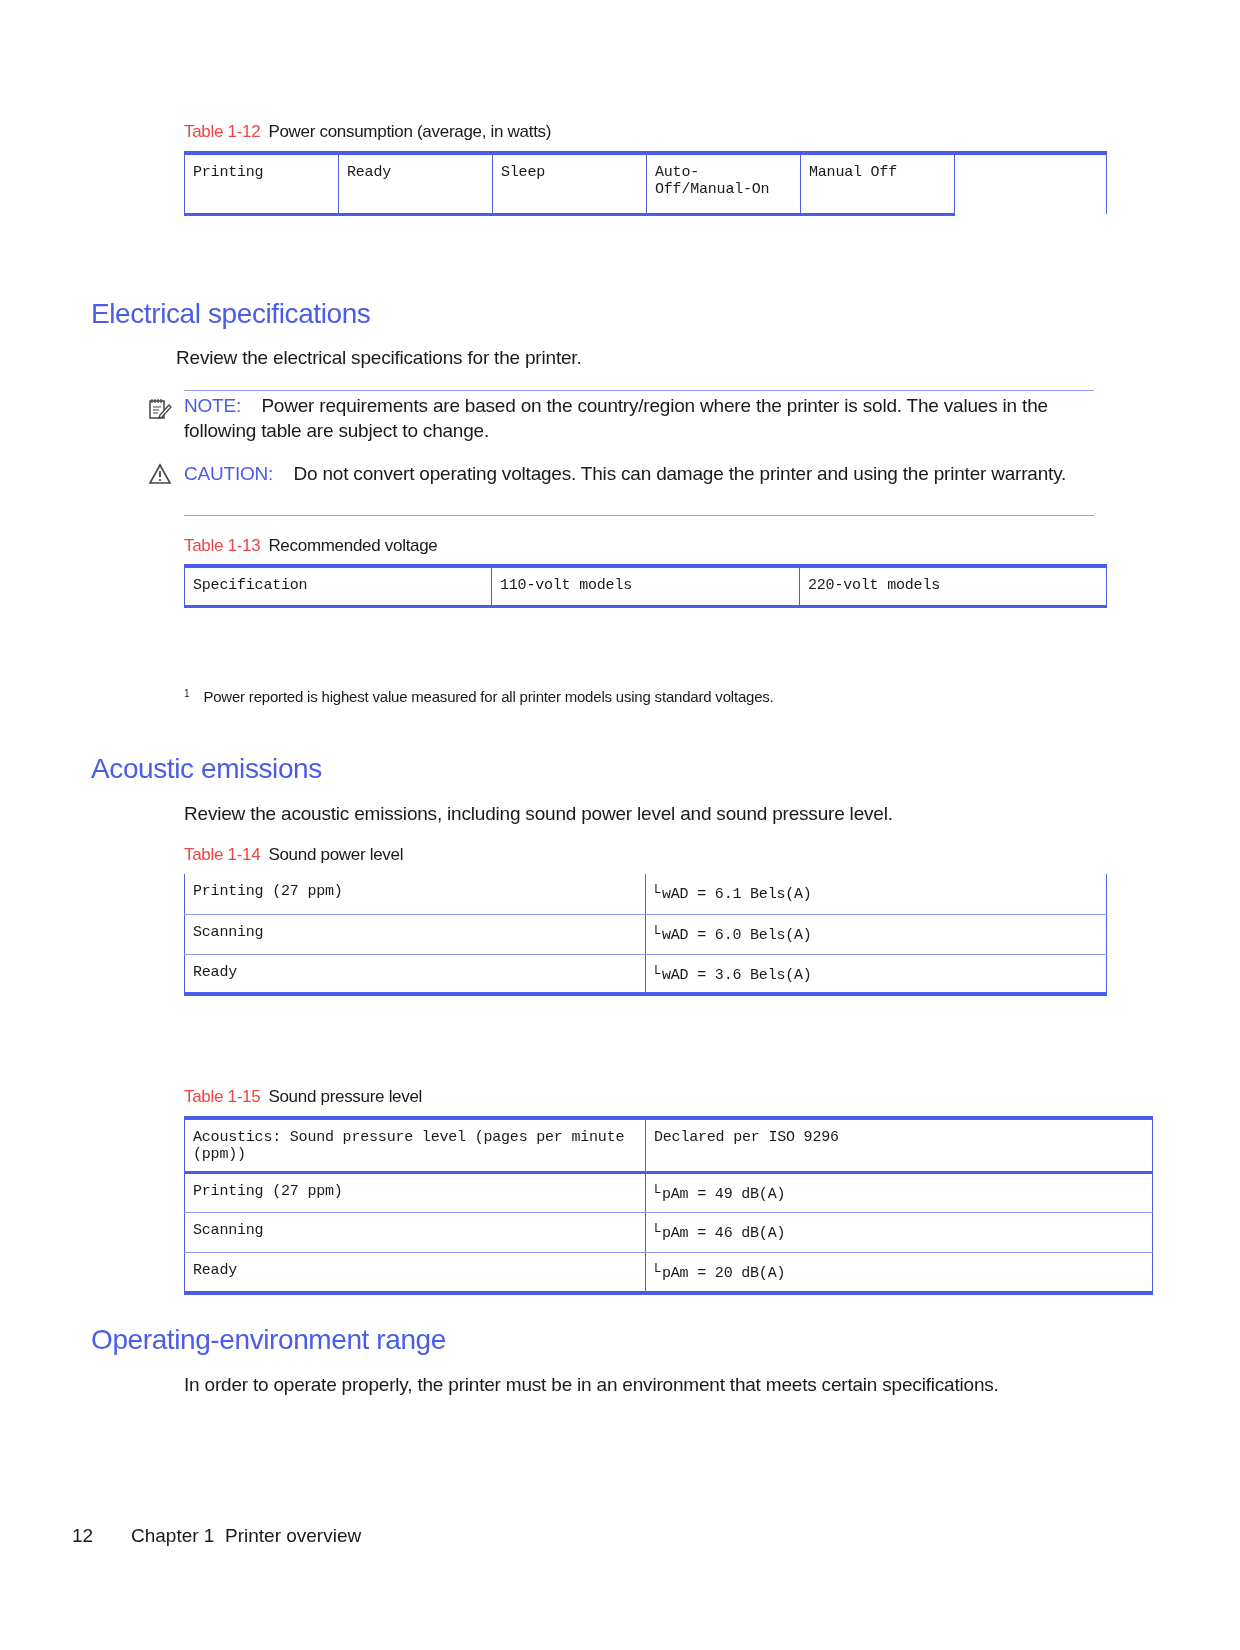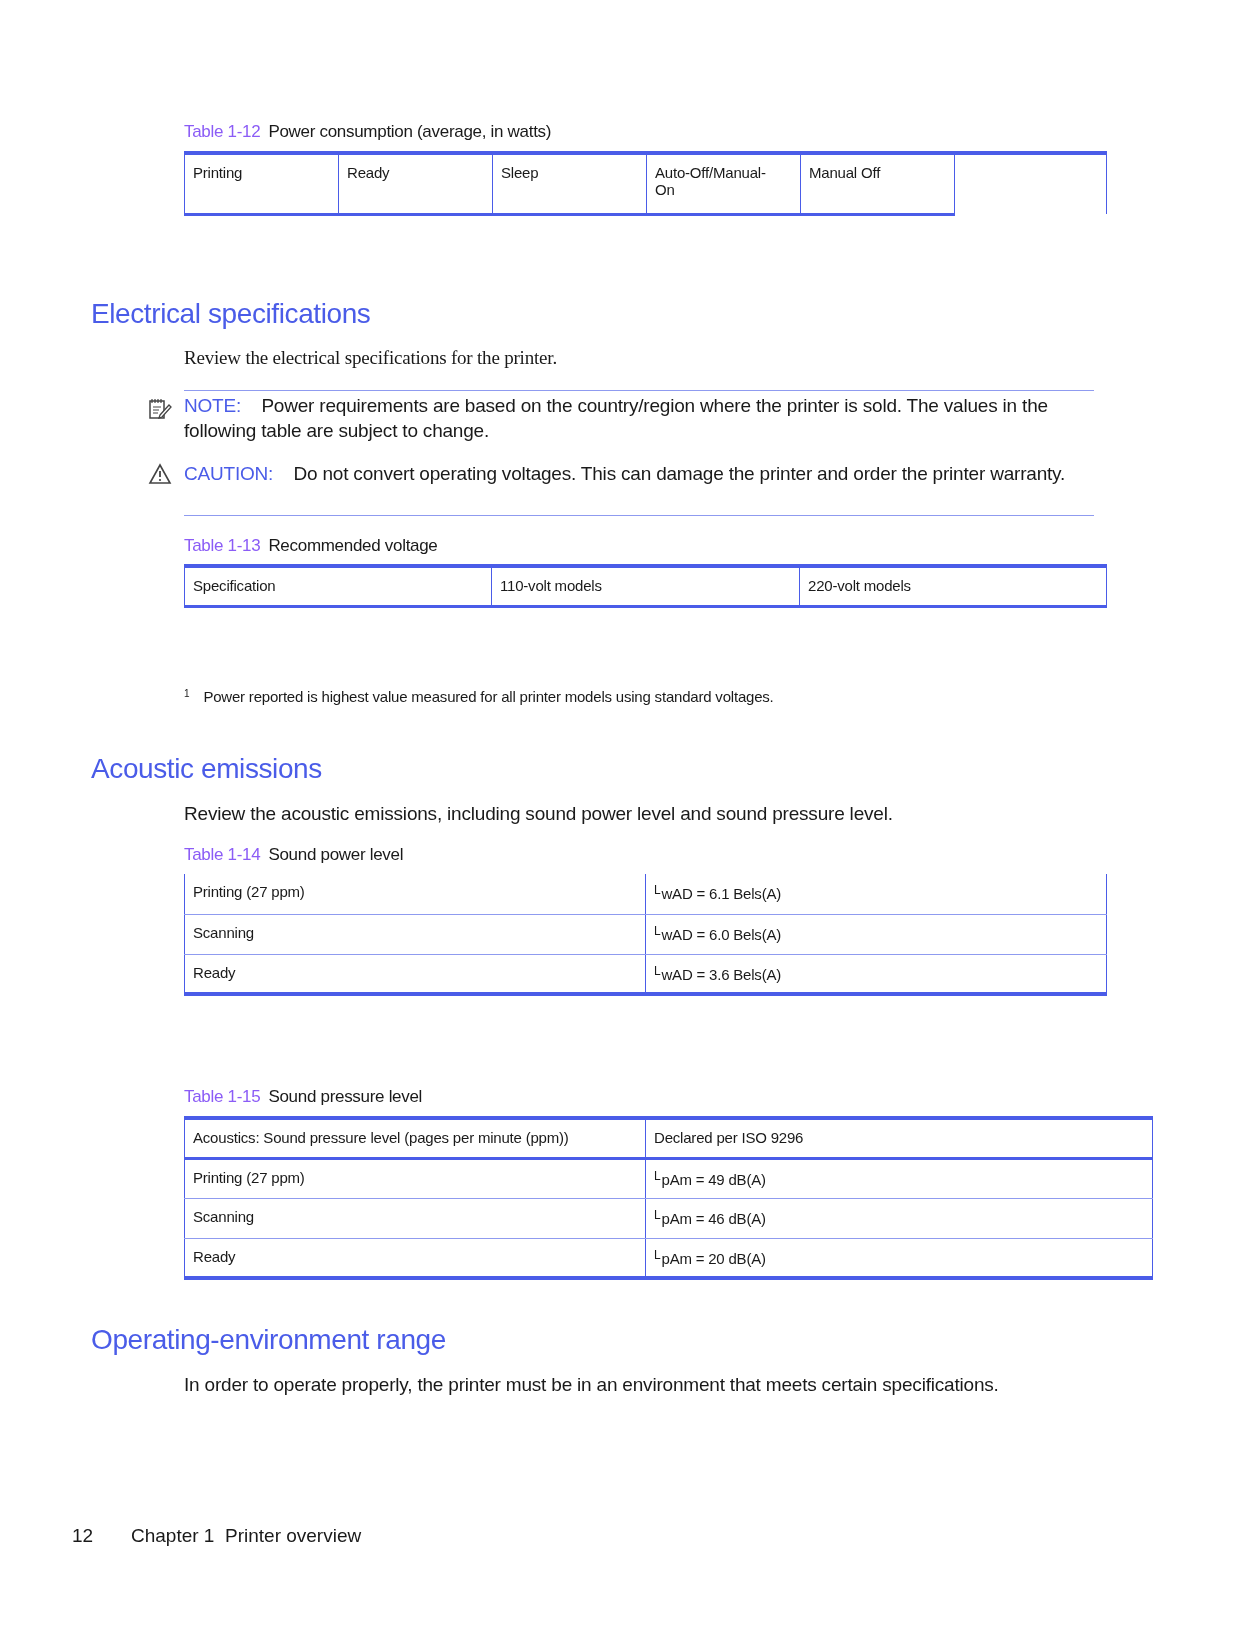--- a/index.html
+++ b/index.html
@@ -1,24 +1,24 @@
 <!DOCTYPE html>
 <html><head>
 <meta charset="utf-8">
 <style>
   html, body { margin:0; padding:0; background:#ffffff; }
   body { width:1240px; height:1650px; position:relative; overflow:hidden;
          font-family:"Liberation Sans", sans-serif; color:#1a1a1a; }
   .abs { position:absolute; }
   .caption { font-size:17px; letter-spacing:-0.3px; }
-  .caption .num { color:#8b5cf6; margin-right:8px;text-align:center; }
+  .caption .num { color:#ef4444; margin-right:8px;text-align:center; }
   .h1 { font-size:28px; color:#4a5ce8; letter-spacing:-0.4px; }
   .para { font-size:19px; letter-spacing:-0.2px; line-height:25px; }
   .blue { color:#4a5ce8; }
-  table.spec { position:absolute; border-collapse:collapse; font-size:15px; letter-spacing:-0.2px; }
+  table.spec { position:absolute; border-collapse:collapse; font-size:15px; letter-spacing:-0.2px;font-family:Liberation Mono, monospace; }
   table.spec td { border-left:1px solid #4a5ce8; border-right:1px solid #4a5ce8;
                   vertical-align:top; padding:9px 8px 8px 8px; }
   table.spec tr.head td { border-top:4px solid #4a5ce8; border-bottom:3px solid #4a5ce8; }
   table.spec tr.row td { border-bottom:1px solid #8f9bf0; }
   table.spec tr.last td { border-bottom:4px solid #4a5ce8; }
   .sub { font-size:11px; vertical-align:6px; color:#1a1a1a; }
   .lsym { font-size:12px; vertical-align:5px; margin-right:1px; }
   .rule { position:absolute; height:1px; background:#8f9bf0; }
   .icon { position:absolute; }
 </style>
@@ -43,21 +43,21 @@
     <td>Ready</td>
     <td>Sleep</td>
     <td style="padding-right:20px;">Auto-Off/Manual-On</td>
     <td>Manual Off</td>
     <td style="border-left:none; border-bottom:none;"></td>
   </tr>
 </tbody>
   </table>
 
 <div class="abs h1" style="left:91px; top:298px;">Electrical specifications</div>
-<div class="abs para" style="left:184px; top:345px;font-family:Liberation Serif, serif;">Review the electrical specifications for the printer.</div>
+<div class="abs para" style="left:176px; top:345px;">Review the electrical specifications for the printer.</div>
 
 <div class="rule" style="left:184px; top:390px; width:910px;"></div>
 <span class="icon" style="left:148px; top:397px;">
   <svg width="24" height="24" viewBox="0 0 24 24">
     <rect x="2" y="4" width="14" height="17" fill="none" stroke="#444" stroke-width="1.5"></rect>
     <path d="M4 2v4M7 2v4M10 2v4M13 2v4" stroke="#444" stroke-width="1.2"></path>
     <path d="M5 10h8M5 13h6M5 16h5" stroke="#444" stroke-width="1.2"></path>
     <path d="M12 18l9-10 2 2-9 10-3 1z" fill="#fff" stroke="#444" stroke-width="1.3"></path>
   </svg>
 </span>
@@ -66,21 +66,21 @@
 </div>
 
 <span class="icon" style="left:148px; top:463px;">
   <svg width="24" height="22" viewBox="0 0 24 22">
     <path d="M12 2L22 20H2z" fill="none" stroke="#444" stroke-width="1.6"></path>
     <path d="M12 8v6" stroke="#444" stroke-width="1.8"></path>
     <circle cx="12" cy="17" r="1.1" fill="#444"></circle>
   </svg>
 </span>
 <div class="abs para" style="left:184px; top:461px; width:900px;">
-  <span class="blue">CAUTION:</span>&nbsp;&nbsp;&nbsp;&nbsp;<span>Do not convert operating voltages. This can damage the printer and order the printer warranty.</span>
+  <span class="blue">CAUTION:</span>&nbsp;&nbsp;&nbsp;&nbsp;<span>Do not convert operating voltages. This can damage the printer and using the printer warranty.</span>
 </div>
 <div class="rule" style="left:184px; top:515px; width:910px;"></div>
 
 <div class="abs caption" style="left:184px; top:536px;">
   <span class="num">Table 1-13</span><span>Recommended voltage</span>
 </div>
 <table class="spec" style="left:184px; top:564px; width:923px;">
   <colgroup>
       <col style="width:307px">
       <col style="width:308px">

